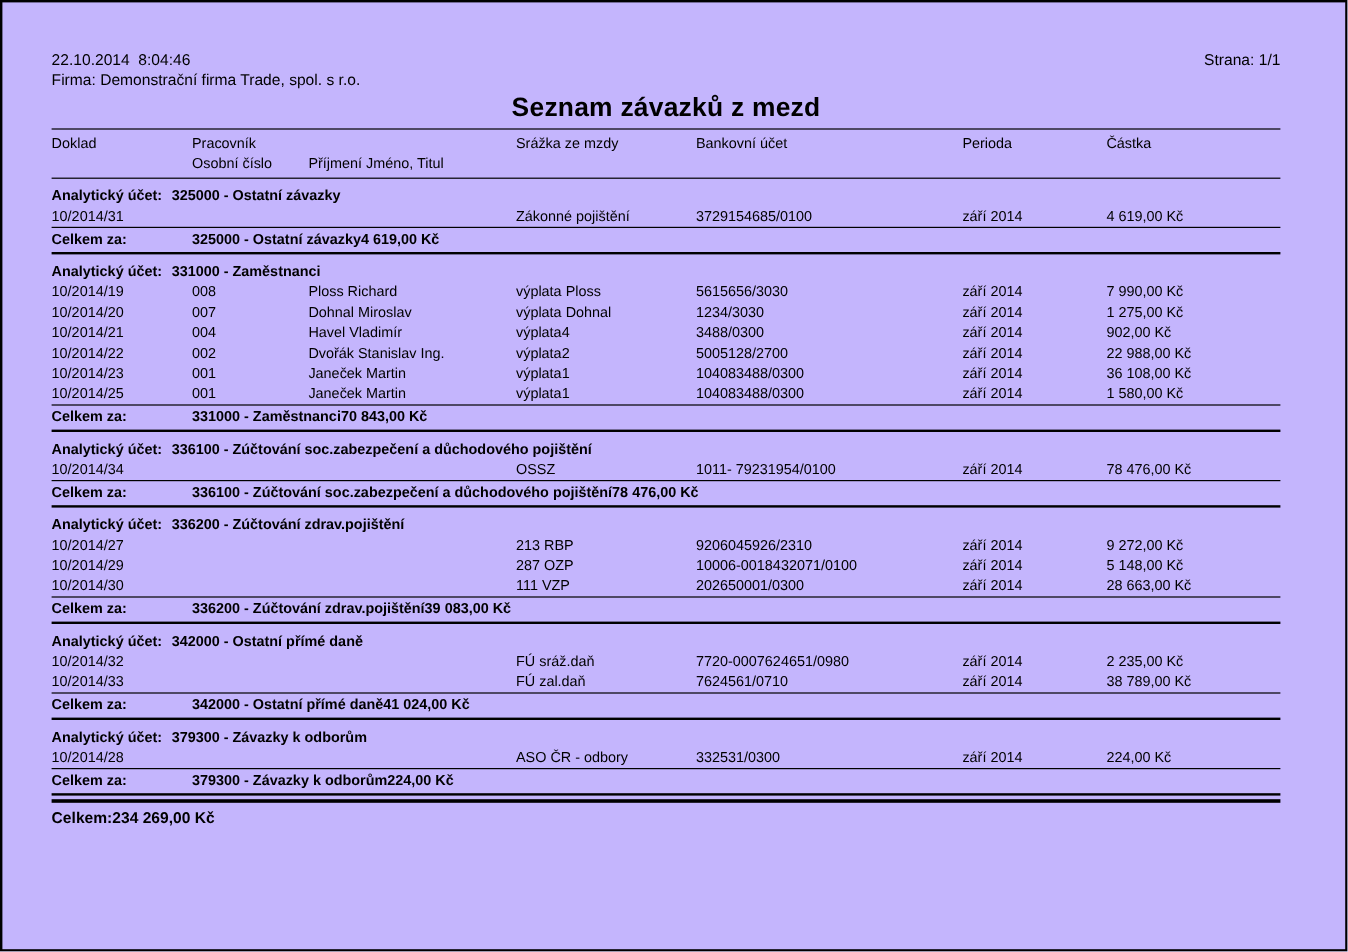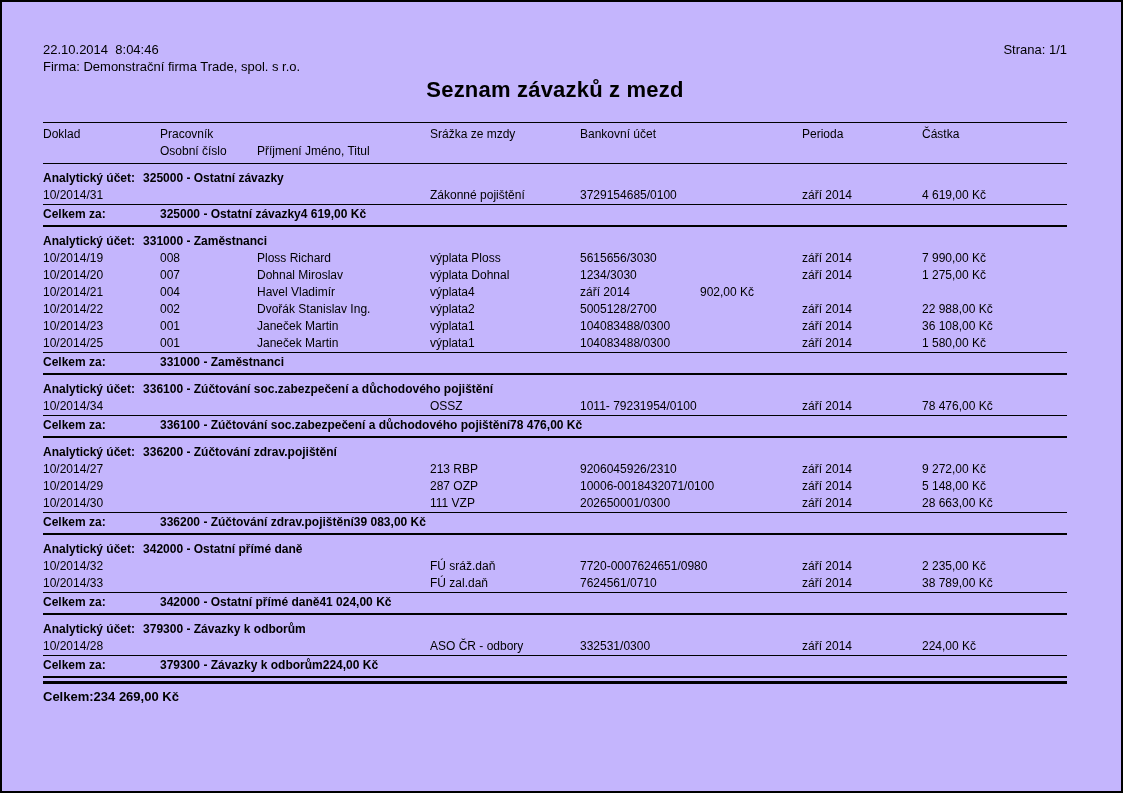--- a/index.html
+++ b/index.html
@@ -22,21 +22,21 @@
     justify-content:space-between;
     font-size:13px;
     white-space:pre;
   }
   .company { font-size:13px; margin-top:2px; white-space:pre; }
   .title {
     text-align:center;
     font-size:22px;
     font-weight:bold;
     margin-top:3px;
-    margin-bottom:19px;
+    margin-bottom:4px;
     letter-spacing:0.2px;
   }
   .thead {
     border-top:1px solid #000;
     border-bottom:1px solid #000;
     padding:3px 0 3px;
     font-size:12px;
   }
   .row { display:flex; font-size:12px; line-height:17px; white-space:nowrap; }
   .c1 { width:117px; }
@@ -142,20 +142,21 @@
     <span class="c5">1234/3030</span>
     <span class="c6">září 2014</span>
     <span class="c7">1 275,00 Kč</span>
   </div>
 
   <div class="row data-row">
     <span class="c1">10/2014/21</span>
     <span class="c2">004</span>
     <span class="c3">Havel Vladimír</span>
     <span class="c4">výplata4</span>
+    <span class="c5">3488/0300</span>
     <span class="c6">září 2014</span>
     <span class="c7">902,00 Kč</span>
   </div>
 
   <div class="row data-row">
     <span class="c1">10/2014/22</span>
     <span class="c2">002</span>
     <span class="c3">Dvořák Stanislav Ing.</span>
     <span class="c4">výplata2</span>
     <span class="c5">5005128/2700</span>
@@ -179,20 +180,21 @@
     <span class="c3">Janeček Martin</span>
     <span class="c4">výplata1</span>
     <span class="c5">104083488/0300</span>
     <span class="c6">září 2014</span>
     <span class="c7">1 580,00 Kč</span>
   </div>
 </div>
     <div class="row total-row">
       <span class="c1">Celkem za:</span>
       <span class="acct">331000 - Zaměstnanci</span>
+      <span class="c7">70 843,00 Kč</span>
     </div>
   </section>
 
   <section class="section">
     <div class="row section-header">
       <span class="lbl">Analytický účet:</span>
       <span class="acct">336100 - Zúčtování soc.zabezpečení a důchodového pojištění</span>
     </div>
     <div class="rows">
   <div class="row data-row">

